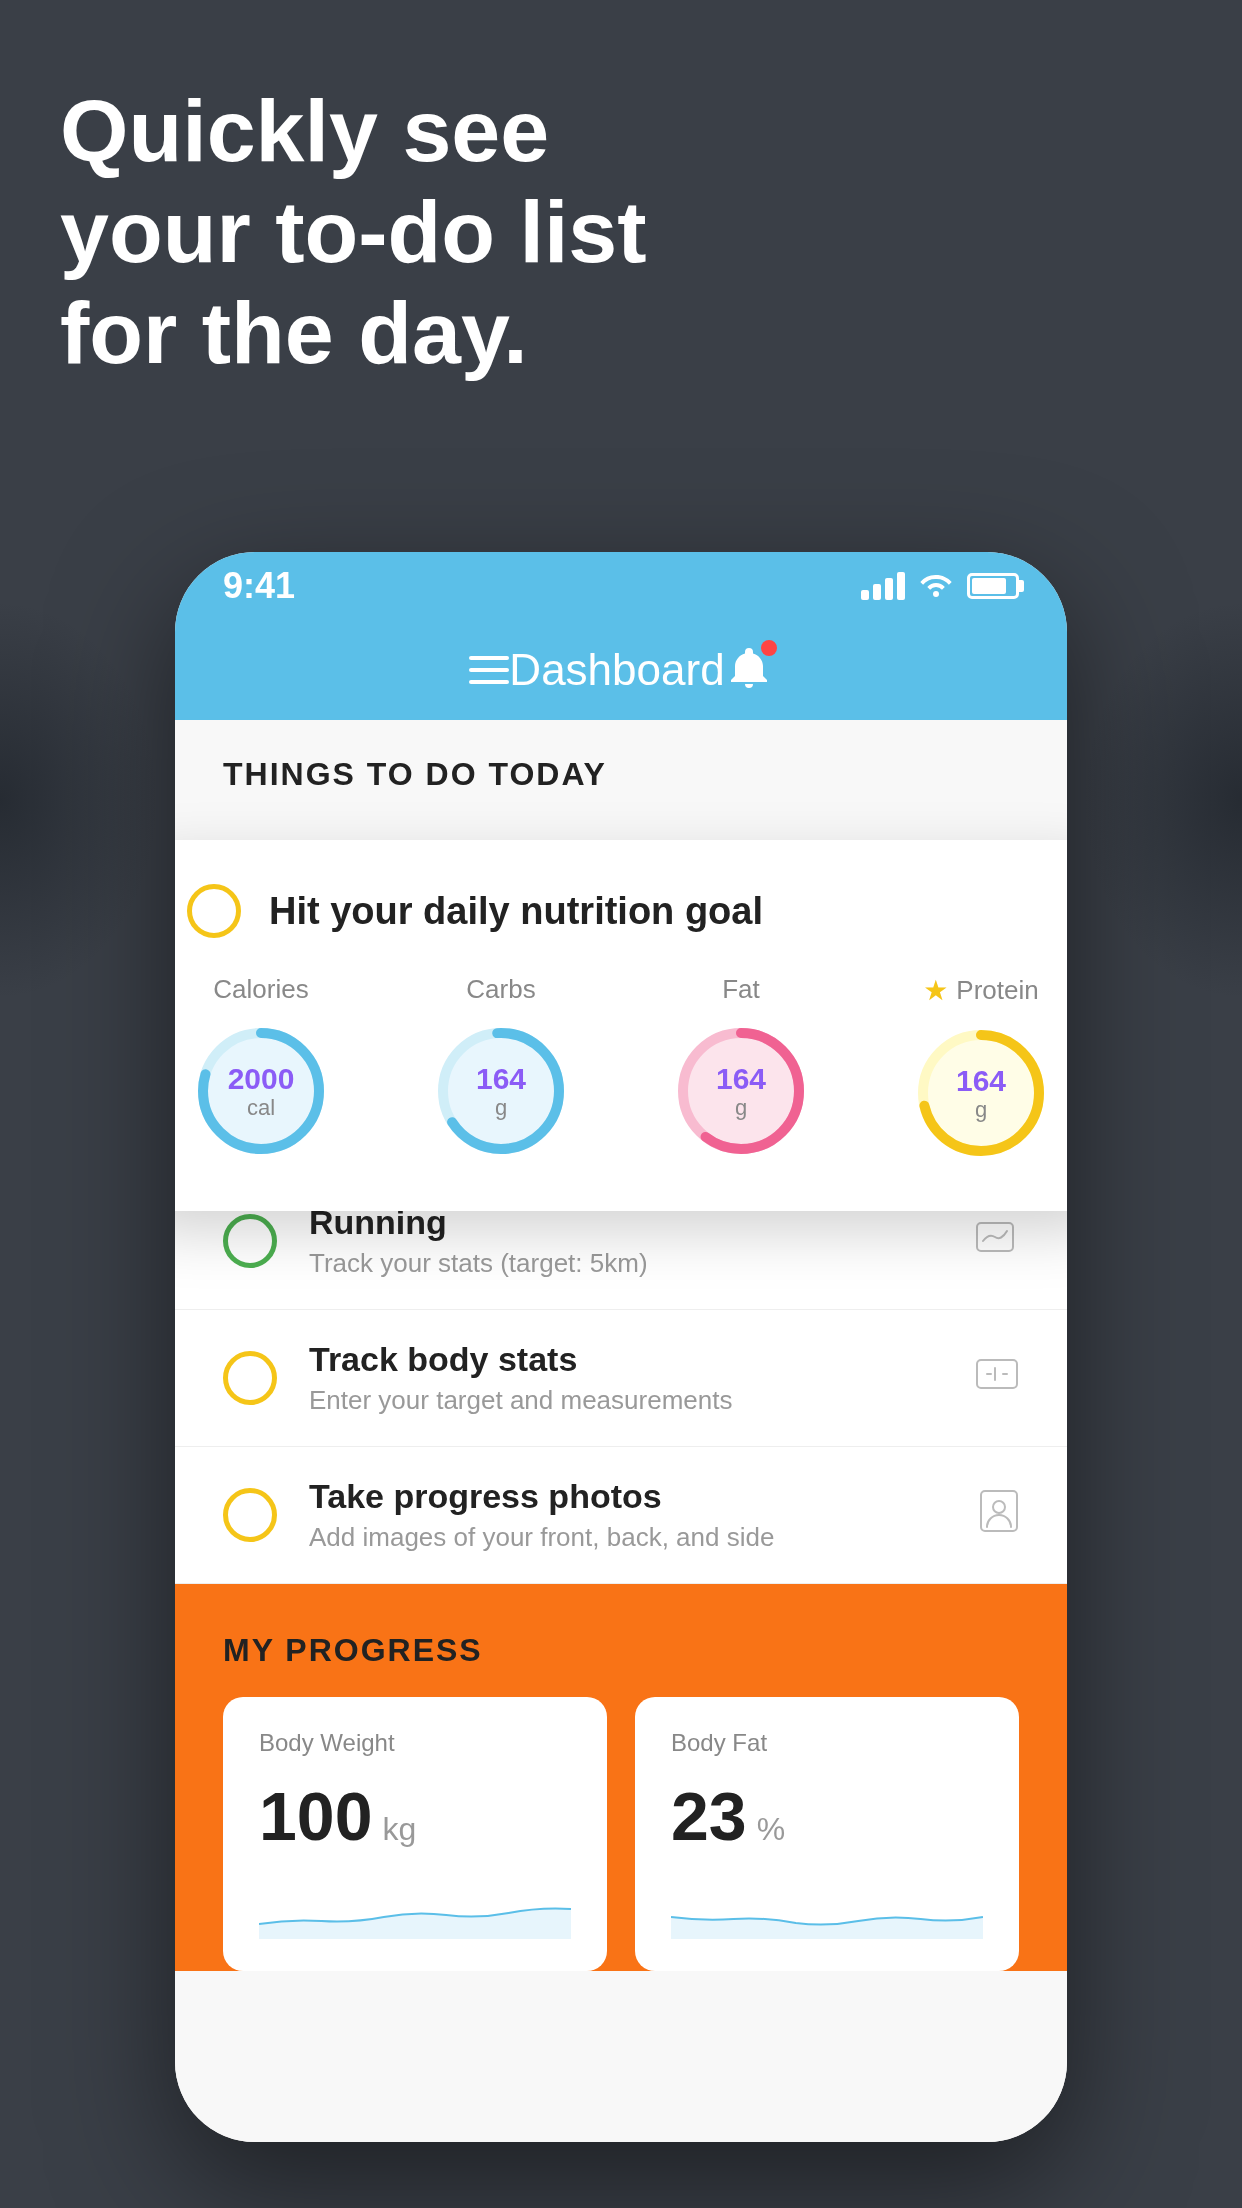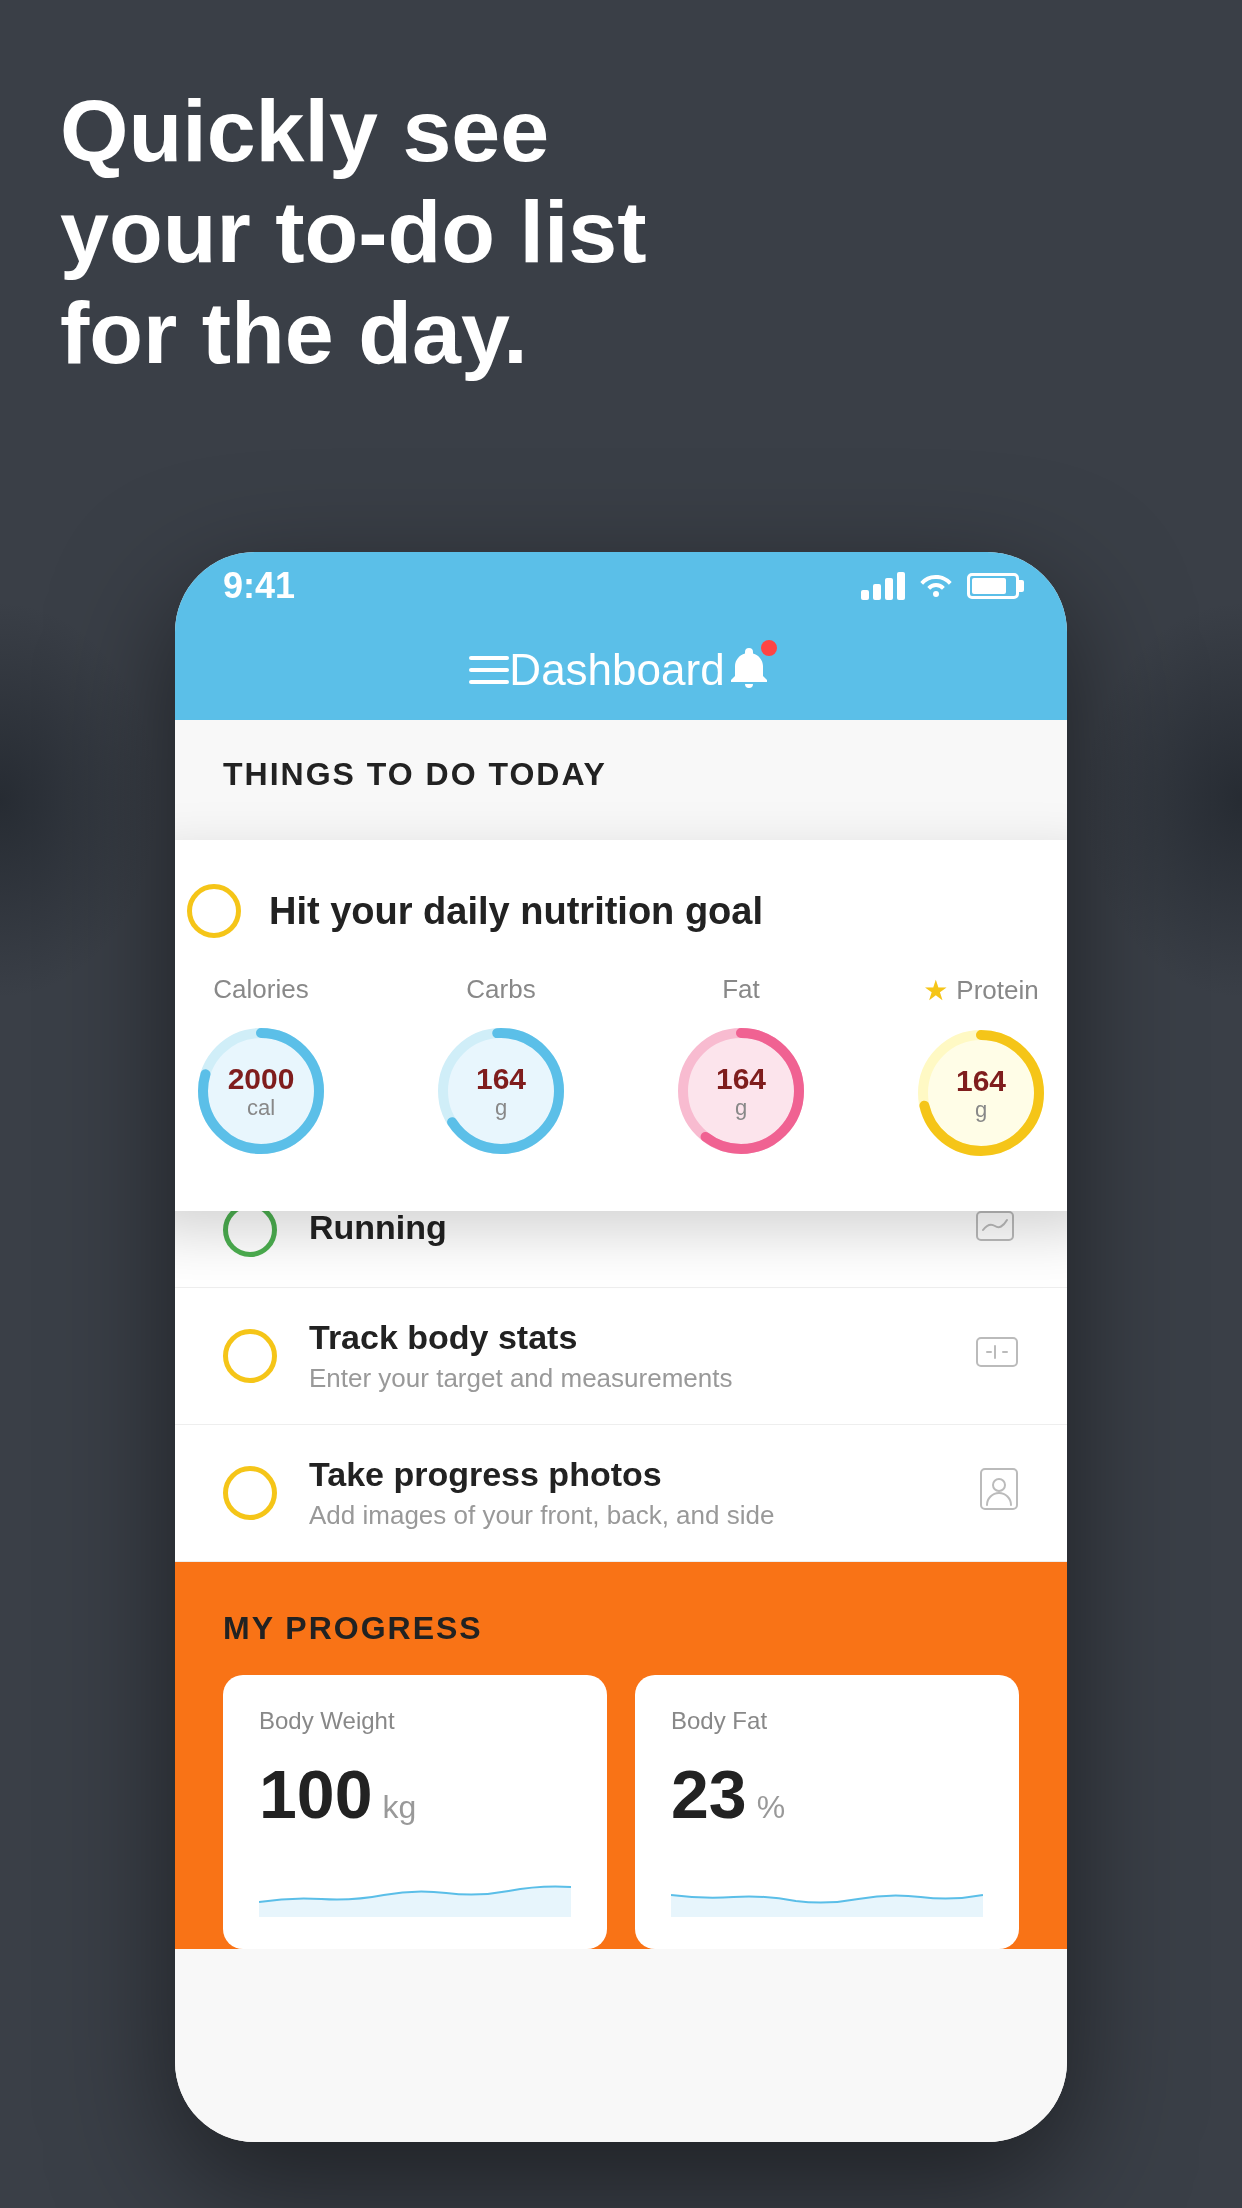--- a/index.html
+++ b/index.html
@@ -235,21 +235,21 @@
       position: absolute;
       top: 50%;
       left: 50%;
       transform: translate(-50%, -50%);
       text-align: center;
     }
 
     .ring-value {
       font-size: 30px;
       font-weight: 700;
-      color: #7f1d1d;
+      color: #8b5cf6;
       line-height: 1.1;
     }
 
     .ring-unit {
       font-size: 22px;
       color: #888;
     }
 
     .star-icon {
       color: #f5c518;
@@ -519,20 +519,21 @@
 
       </div>
     </div>
 
     <div class="todo-list">
 
       <div class="todo-item">
         <div class="todo-circle-green"></div>
         <div class="todo-text">
           <div class="todo-title">Running</div>
+          <div class="todo-subtitle">Track your stats (target: 5km)</div>
         </div>
         <div class="todo-icon">
           <svg width="44" height="36" viewBox="0 0 44 36" fill="none">
             <path d="M38 28c0 2.2-1.8 4-4 4H6c-2.2 0-4-1.8-4-4V8c0-2.2 1.8-4 4-4h28c2.2 0 4 1.8 4 4v20z" stroke="#bbb" stroke-width="2" fill="none"></path>
             <path d="M8 22 Q14 14 20 18 Q26 22 32 12" stroke="#bbb" stroke-width="2" fill="none" stroke-linecap="round"></path>
           </svg>
         </div>
       </div>
 
       <div class="todo-item">

